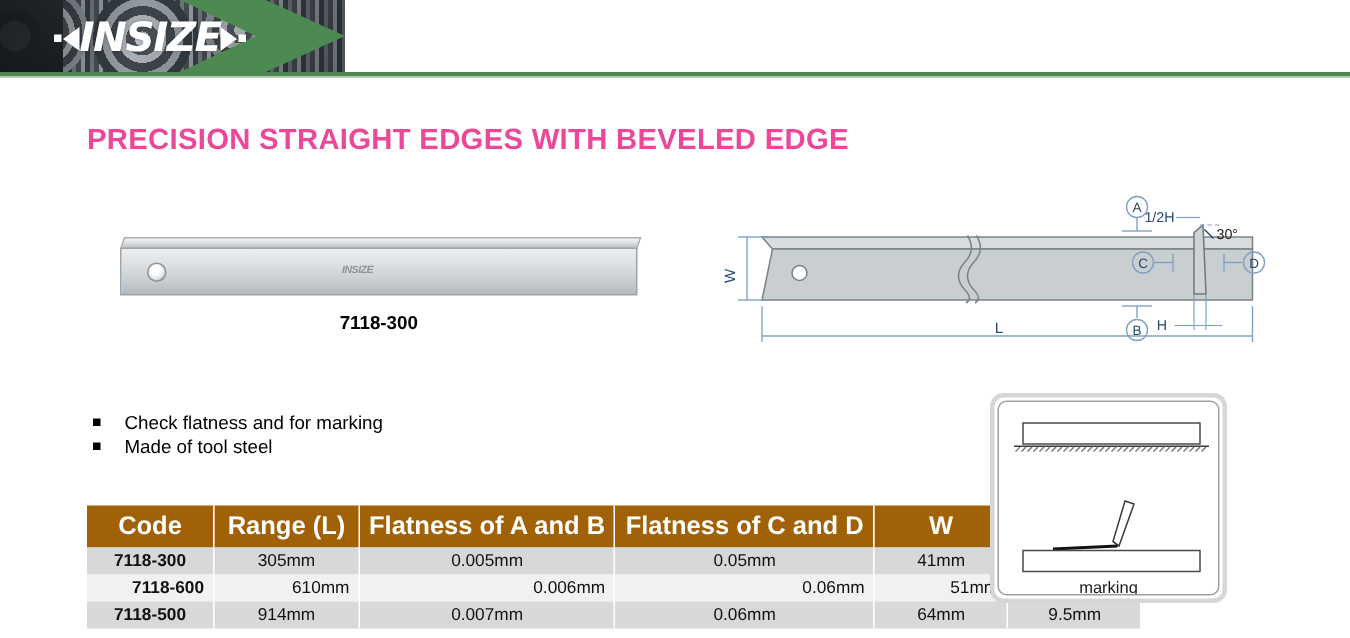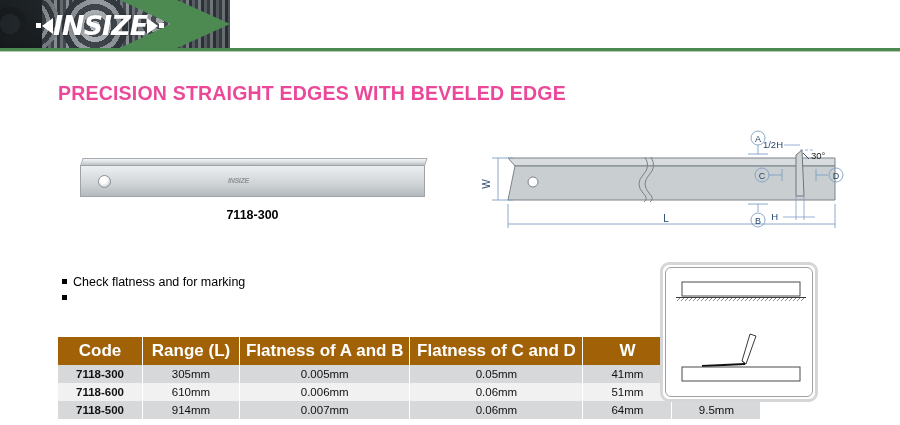--- a/index.html
+++ b/index.html
@@ -170,21 +170,21 @@
   }
   .tech-drawing svg { display: block; }
 
   
   .bullets {
     position: absolute;
     left: 62px; top: 274px;
     font-size: 12.5px;
     line-height: 16px;
   }
-  .bullet-row { display: flex; align-items: flex-start; gap: 6px; }
+  .bullet-row { display: flex; align-items: flex-start; gap: 16px; }
   .bullet-mark {
     display: inline-block;
     width: 5px; height: 5px;
     background: #000;
     margin-top: 5px;
     flex: 0 0 auto;
   }
 
   
   .spec-table {
@@ -209,21 +209,21 @@
     height: 18px;
     padding: 0 6px;
     text-align: center;
     border-right: 1px solid #ffffff;
     white-space: nowrap;
     color: #111;
   }
   .spec-table td:last-child { border-right: none; }
   .spec-table td.code { font-weight: bold; }
   .spec-table tr.odd td  { background: #d7d8da; }
-  .spec-table tr.even td { background: #f1f1f2; }
+  .spec-table tr.even td { background: #f1f1f2; text-align: right; }
 
   
   .c-code  { width: 72px; }
   .c-range { width: 84px; }
   .c-ab    { width: 148px; }
   .c-cd    { width: 160px; }
   .c-w     { width: 76px; }
   .c-h     { width: 76px; }
 
   
@@ -360,20 +360,21 @@
   </svg>
 </div>
 
 <div class="bullets">
   <div class="bullet-row">
     <span class="bullet-mark"></span>
     <span>Check flatness and for marking</span>
   </div>
   <div class="bullet-row">
     <span class="bullet-mark"></span>
+    <span>Made of tool steel</span>
   </div>
 </div>
 
 <table class="spec-table">
   <thead>
     <tr>
       <th class="c-code">Code</th>
       <th class="c-range">Range (L)</th>
       <th class="c-ab">Flatness of A and B</th>
       <th class="c-cd">Flatness of C and D</th>
@@ -452,14 +453,15 @@
         </g>
       </g>
 
       <g>
         <polygon points="84,66 90,68 80,96 76,93" fill="#ffffff" stroke="#3a3a3a" stroke-width="1"></polygon>
         <line x1="76" y1="93" x2="80" y2="96" stroke="#3a3a3a" stroke-width="1"></line>
         <line x1="36" y1="98" x2="79" y2="96" stroke="#111111" stroke-width="2"></line>
         <rect x="16" y="99" width="118" height="14" fill="#ffffff" stroke="#4a4a4a" stroke-width="1"></rect>
       </g>
     </svg>
+    <div class="usage-caption cap-marking">marking</div>
   </div>
 </div>
 
 </body></html>

